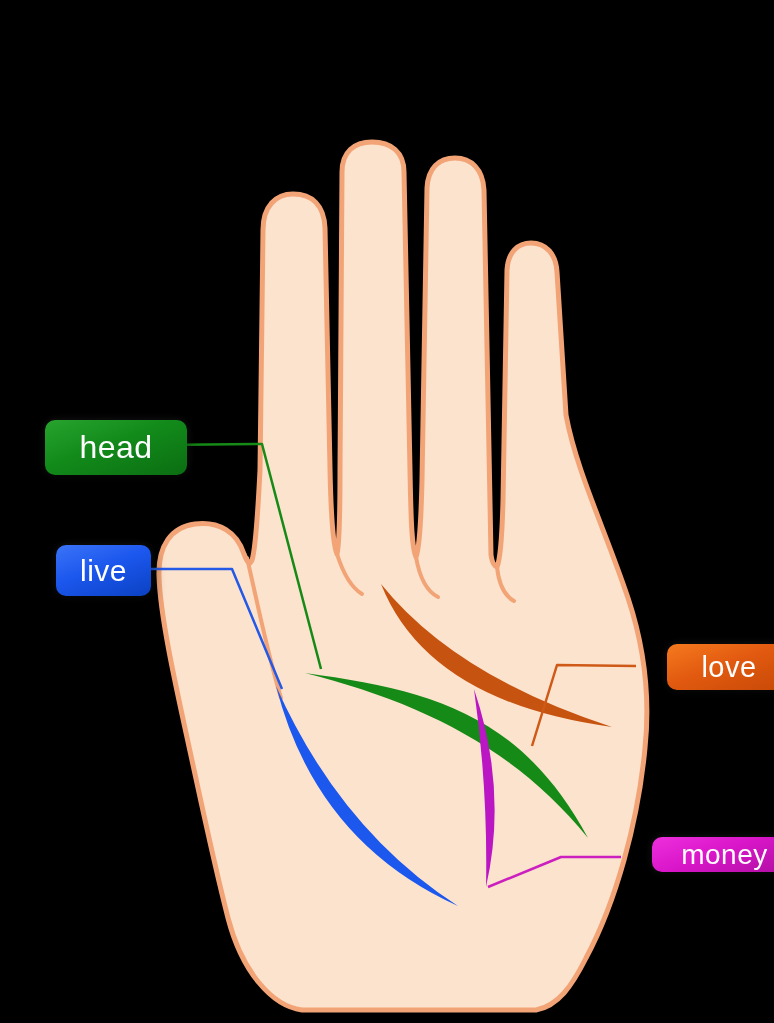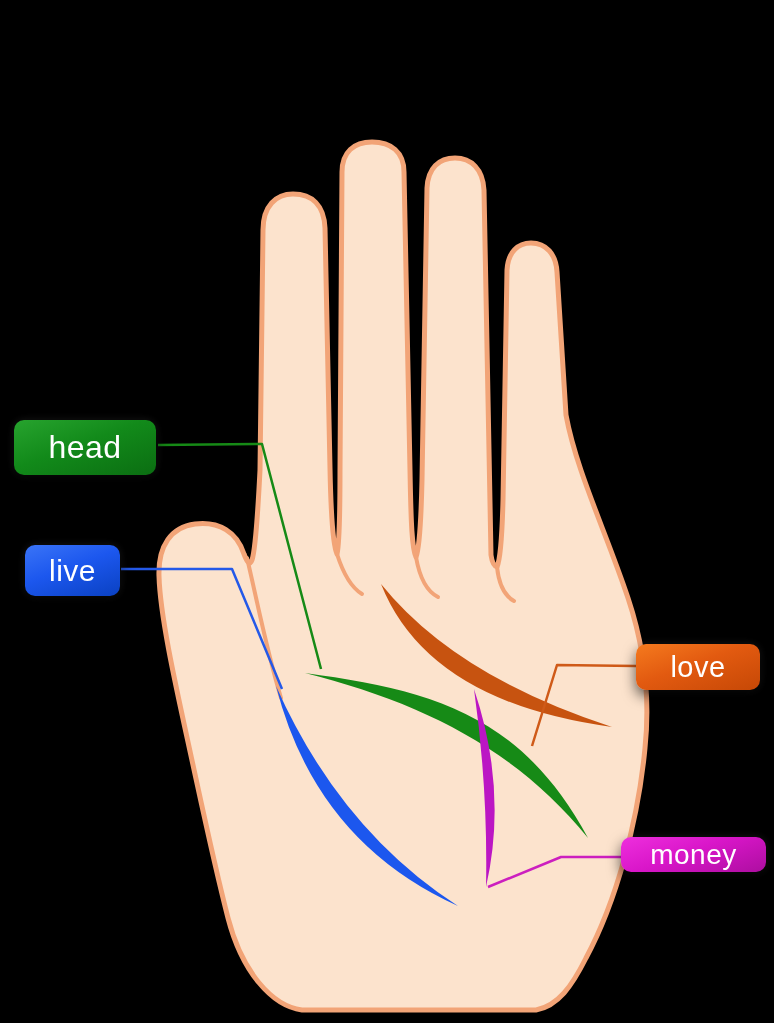--- a/index.html
+++ b/index.html
@@ -23,20 +23,21 @@
   .callout {
     position: absolute;
     display: flex;
     align-items: center;
     justify-content: center;
     color: #ffffff;
     border-radius: 10px;
     box-shadow: 0 6px 14px rgba(0,0,0,0.65), 0 0 10px rgba(255,255,255,0.10);
     letter-spacing: 0.5px;
     user-select: none;
+    margin-left: 31px;
   }
   .callout-head {
     left: 14px; top: 420px; width: 142px; height: 55px;
     font-size: 32px;
     background: linear-gradient(160deg, #27a32e 0%, #128a1a 45%, #0b6e12 100%);
   }
   .callout-live {
     left: 25px; top: 545px; width: 95px; height: 51px;
     font-size: 30px;
     background: linear-gradient(160deg, #3a74f7 0%, #1c57ee 45%, #0a41c2 100%);

